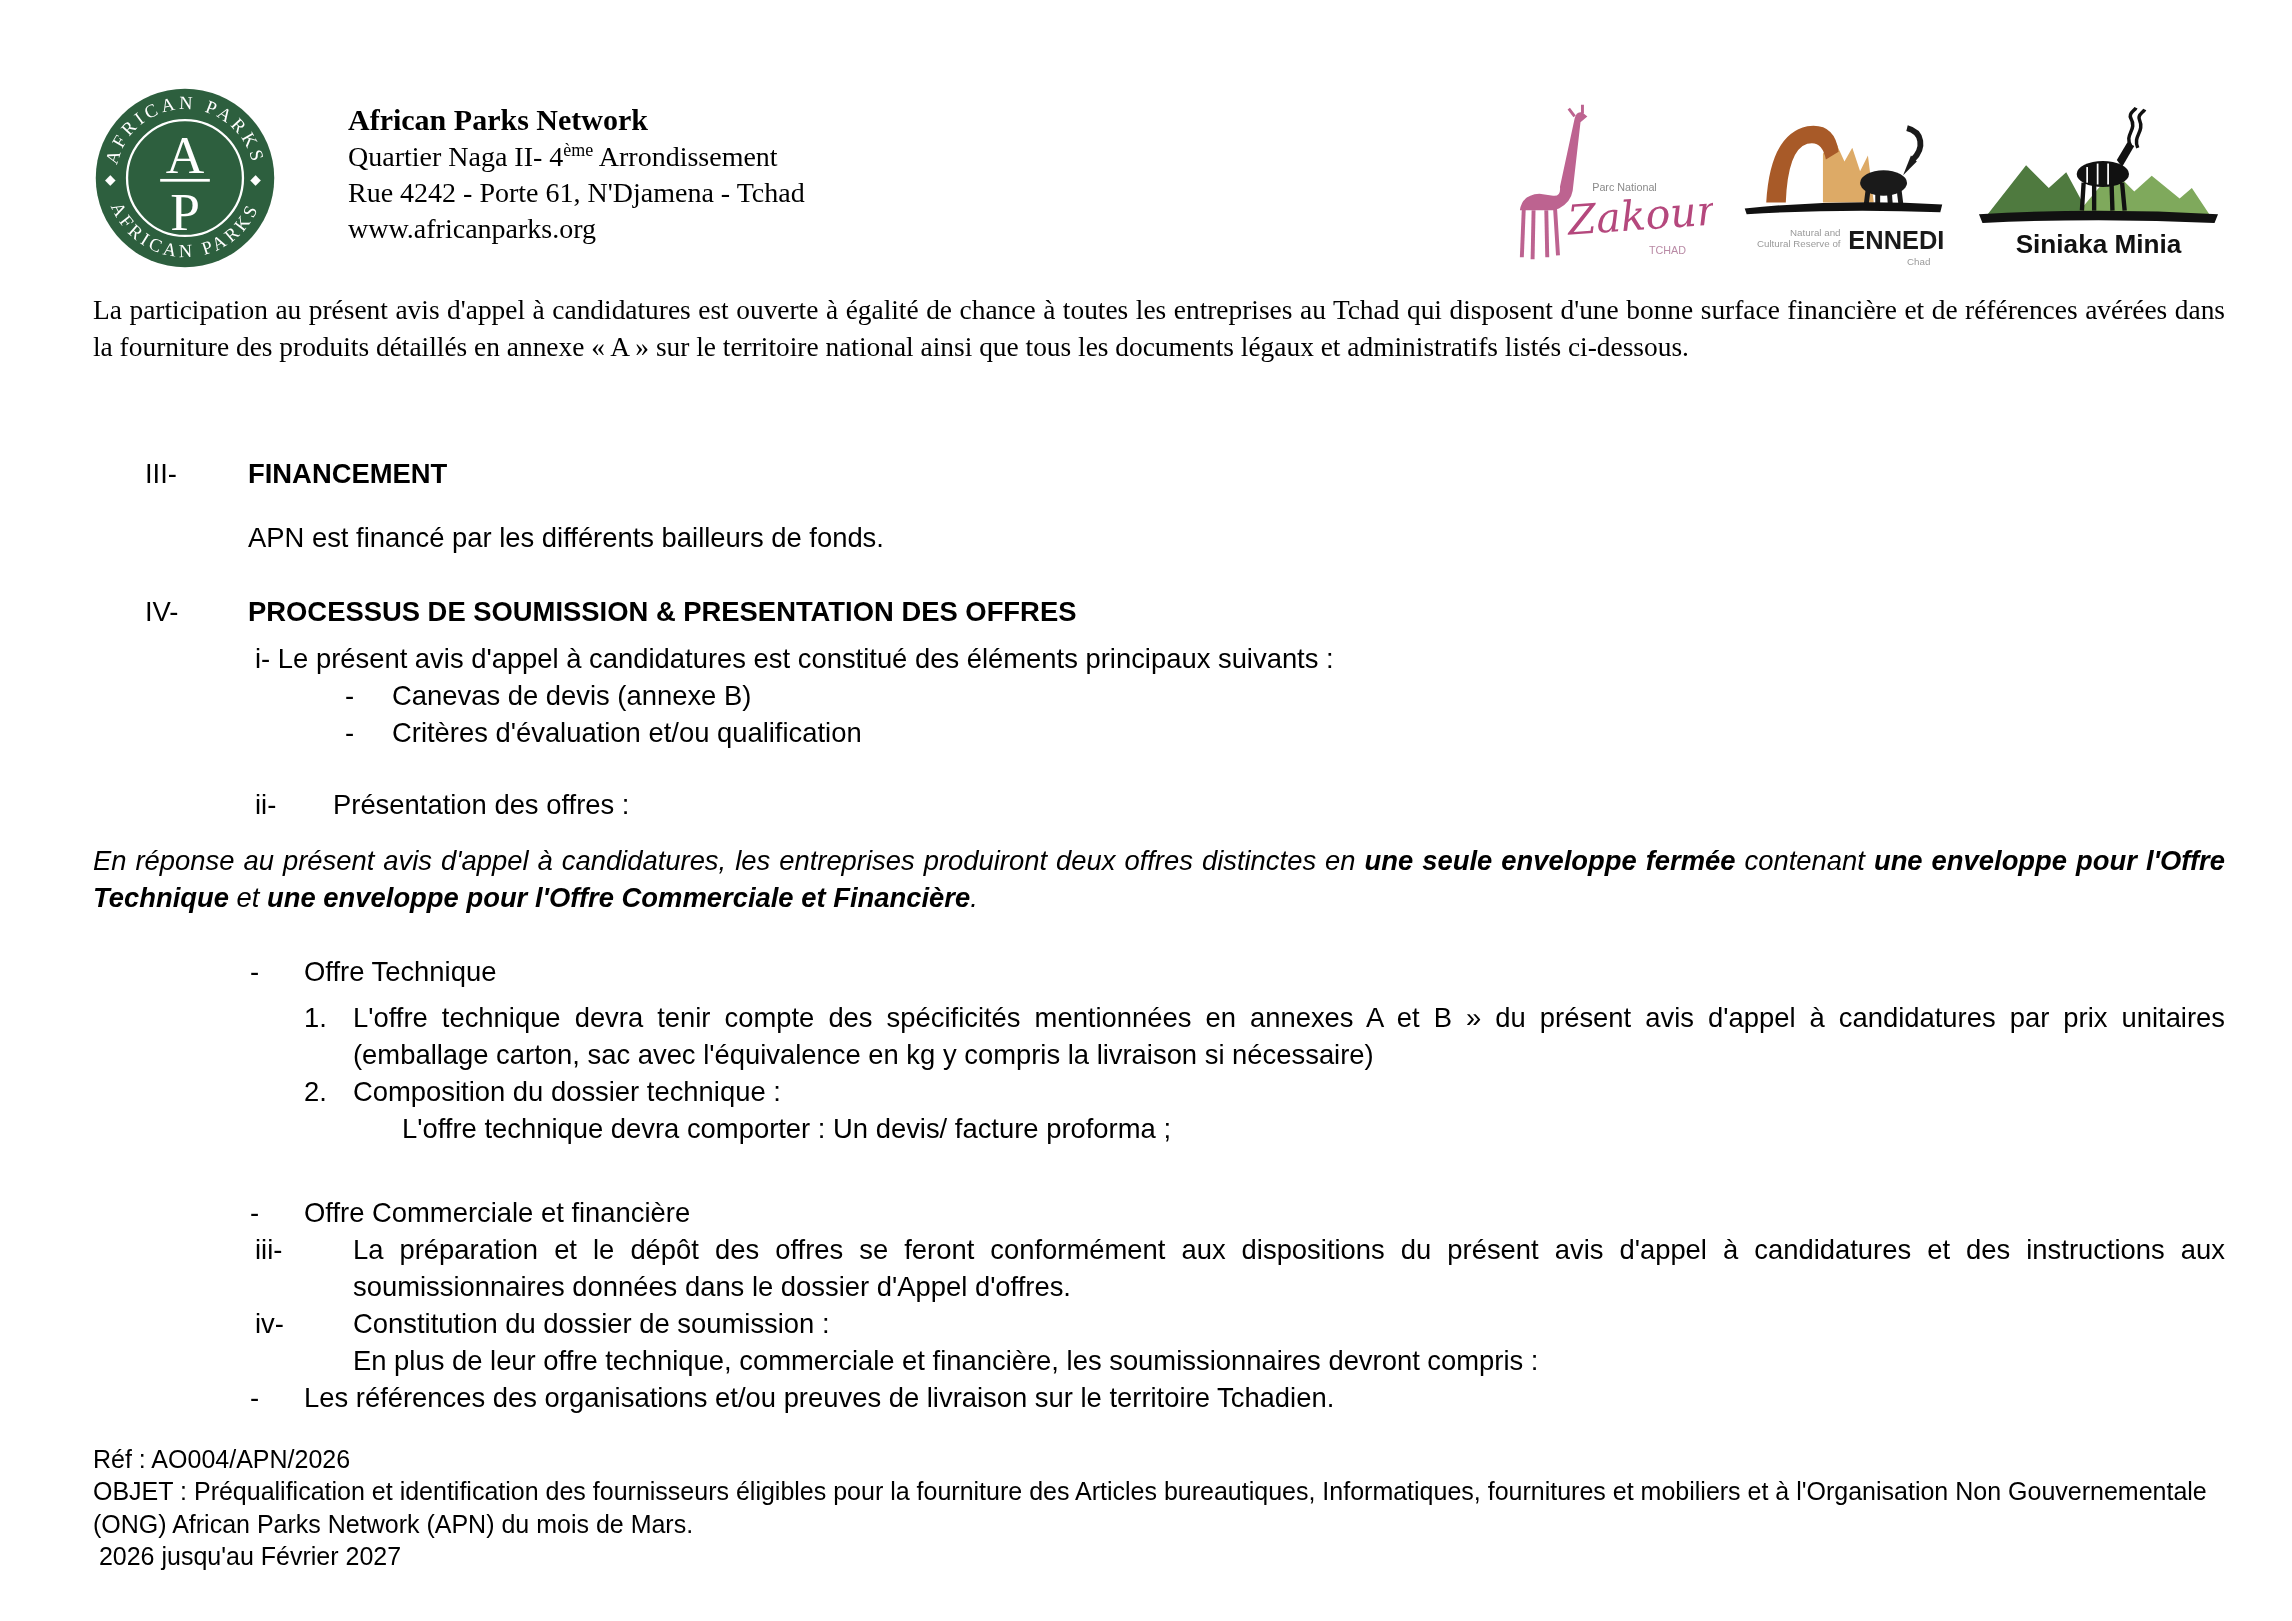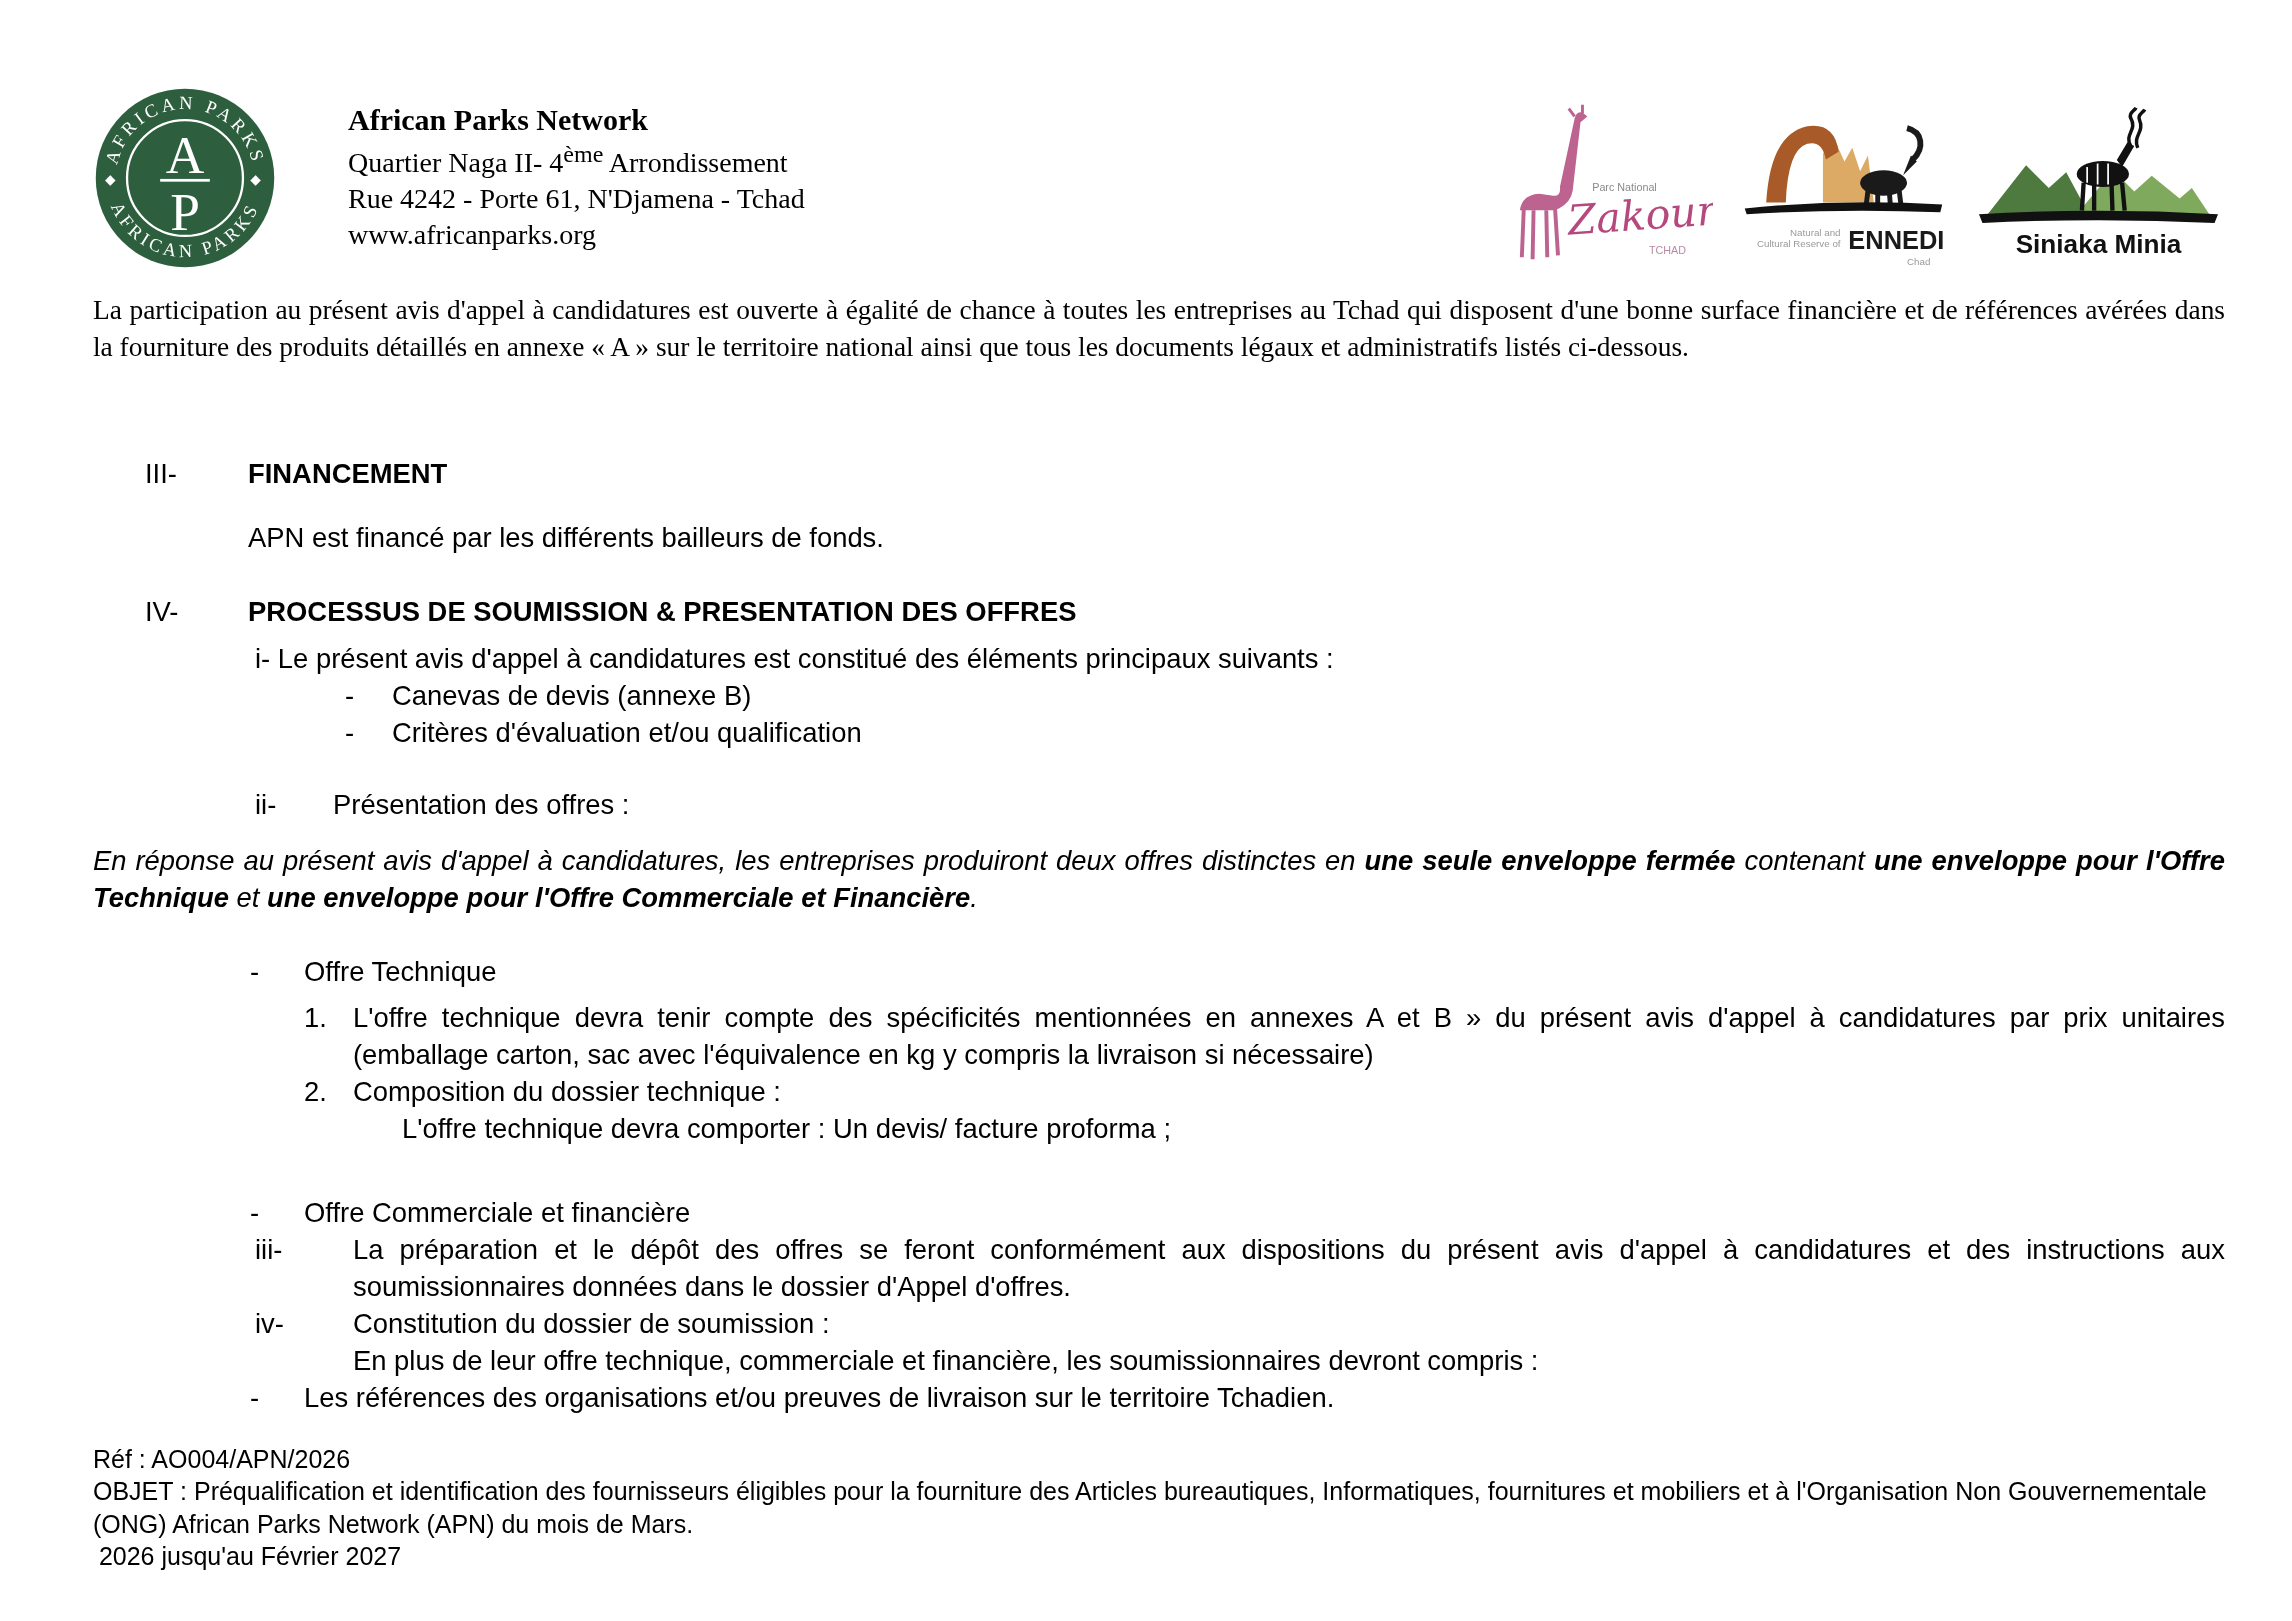--- a/index.html
+++ b/index.html
@@ -21,21 +21,21 @@
   .logo-ap{flex:0 0 196px;margin-top:2.9px;}
   .header-center{
     flex:1;
     font-family:"Liberation Serif", serif;
     padding-left:59px;
     margin-top:17.6px;
     line-height:1.28;
   }
   .org-name{font-weight:bold;font-size:30px;}
   .addr{font-size:28px;}
-  .addr sup{font-size:24px;}
+  .addr sup{font-size:18px;}
   .header-logos{flex:0 0 720px;display:flex;align-items:flex-start;margin-top:9.8px;}
   
   .intro{margin-top:11.8px;text-align:justify;font-family:Liberation Serif, serif;}
   .row{display:flex;}
   .sec-head{margin-top:90px;padding-left:52px;font-weight:bold;}
   .sec-head .num{flex:0 0 103px;font-weight:normal;}
   .sec-body{margin-top:27.4px;padding-left:155px;}
   .sec-head2{margin-top:37px;padding-left:52px;font-weight:bold;}
   .item-i{margin-top:9.8px;padding-left:162px;}
   .dash-row{padding-left:252px;}

